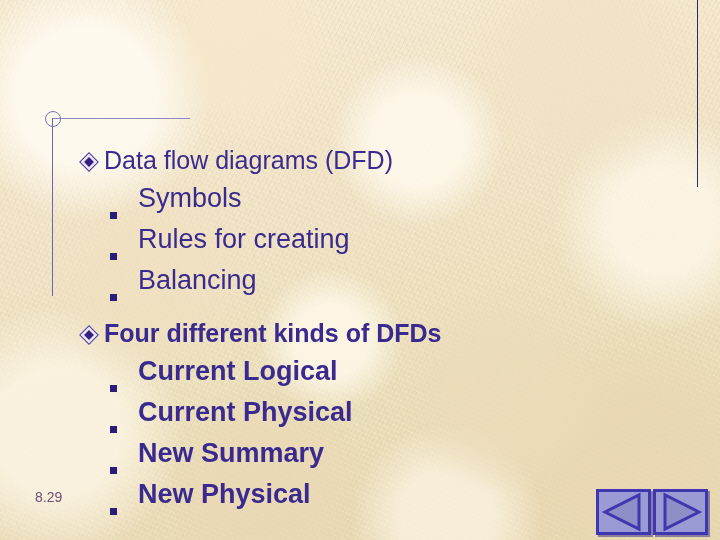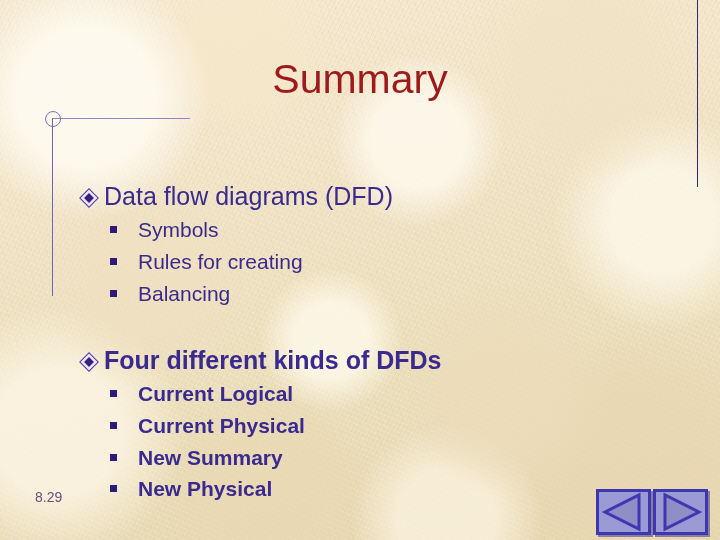--- a/index.html
+++ b/index.html
@@ -102,21 +102,20 @@
   .group { margin-bottom: 2px; }
   .group.second { margin-top: 18px; font-weight: bold; }
 
   .l1 {
     display: flex;
     align-items: flex-start;
     color: #3a2a8f;
     font-size: 25px;
     line-height: 1.16;
     white-space: nowrap;
-    margin-top: 36px;
   }
   .l1-text {
     margin-left: 6px;
   }
 
   .diamond-bullet {
     position: relative;
     flex: 0 0 auto;
     width: 18px;
     height: 18px;
@@ -141,23 +140,23 @@
     background: #35217f;
   }
 
   .sublist {
     margin: 3px 0 0 0;
     padding: 0;
     list-style: none;
   }
   .l2 {
     display: flex;
-    align-items: flex-start;
+    align-items: flex-end;
     color: #3a2a8f;
-    font-size: 21px;
+    font-size: 27px;
     line-height: 1.52;
     white-space: nowrap;
   }
   .square-bullet {
     flex: 0 0 auto;
     width: 7px;
     height: 7px;
     background: #2b1b7a;
     margin-top: 12px;
     margin-left: 30px;
@@ -200,21 +199,20 @@
 </head>
 <body>
 
 <div id="slide">
 
   <div id="deco-h-top" class="deco-line"></div>
   <div id="deco-v-left" class="deco-line"></div>
   <div id="deco-v-right" class="deco-line"></div>
   <div id="deco-circle"></div>
 
-  <div id="title">Summary</div>
 
   <div id="body-content">
 
     <div class="group">
       <div class="l1">
         <span class="diamond-bullet">
           <span class="outer"></span>
             <span class="inner"></span>
         </span>
         <span class="l1-text">Data flow diagrams (DFD)</span>

